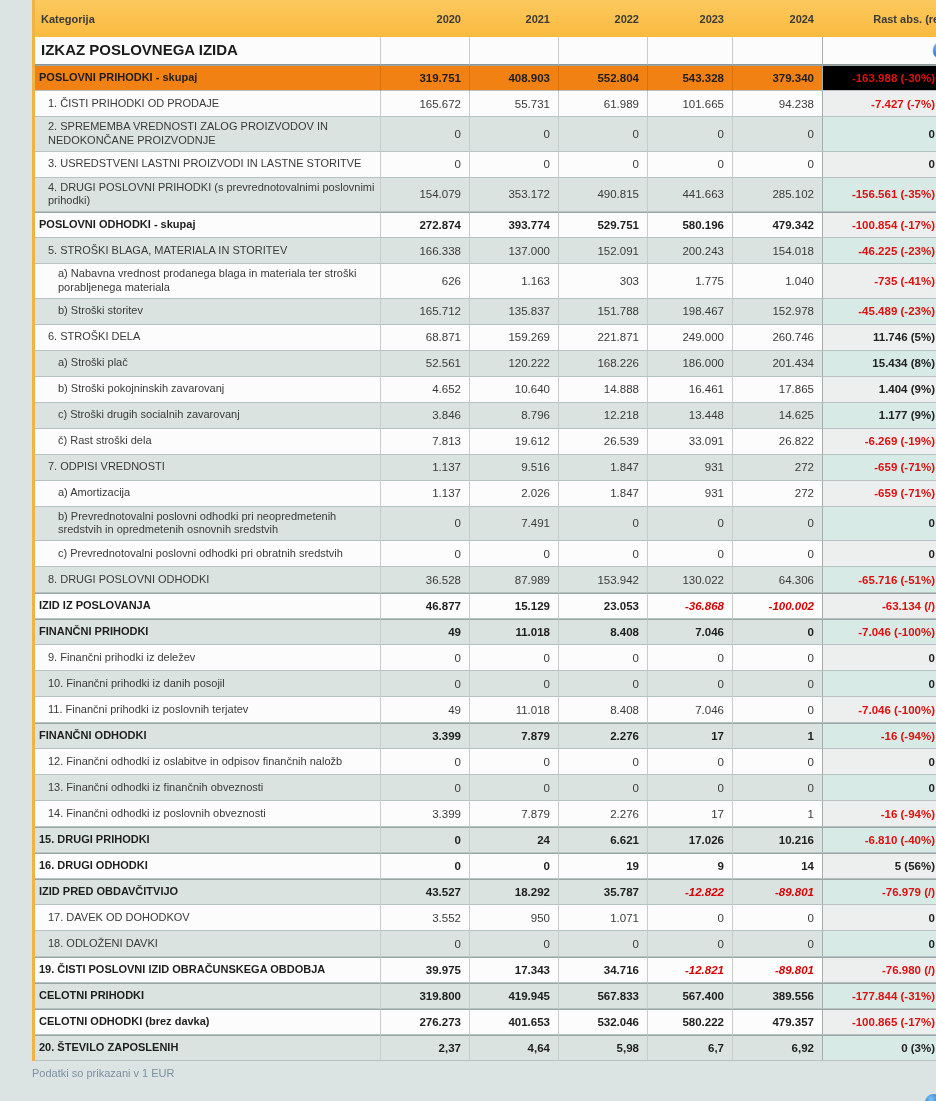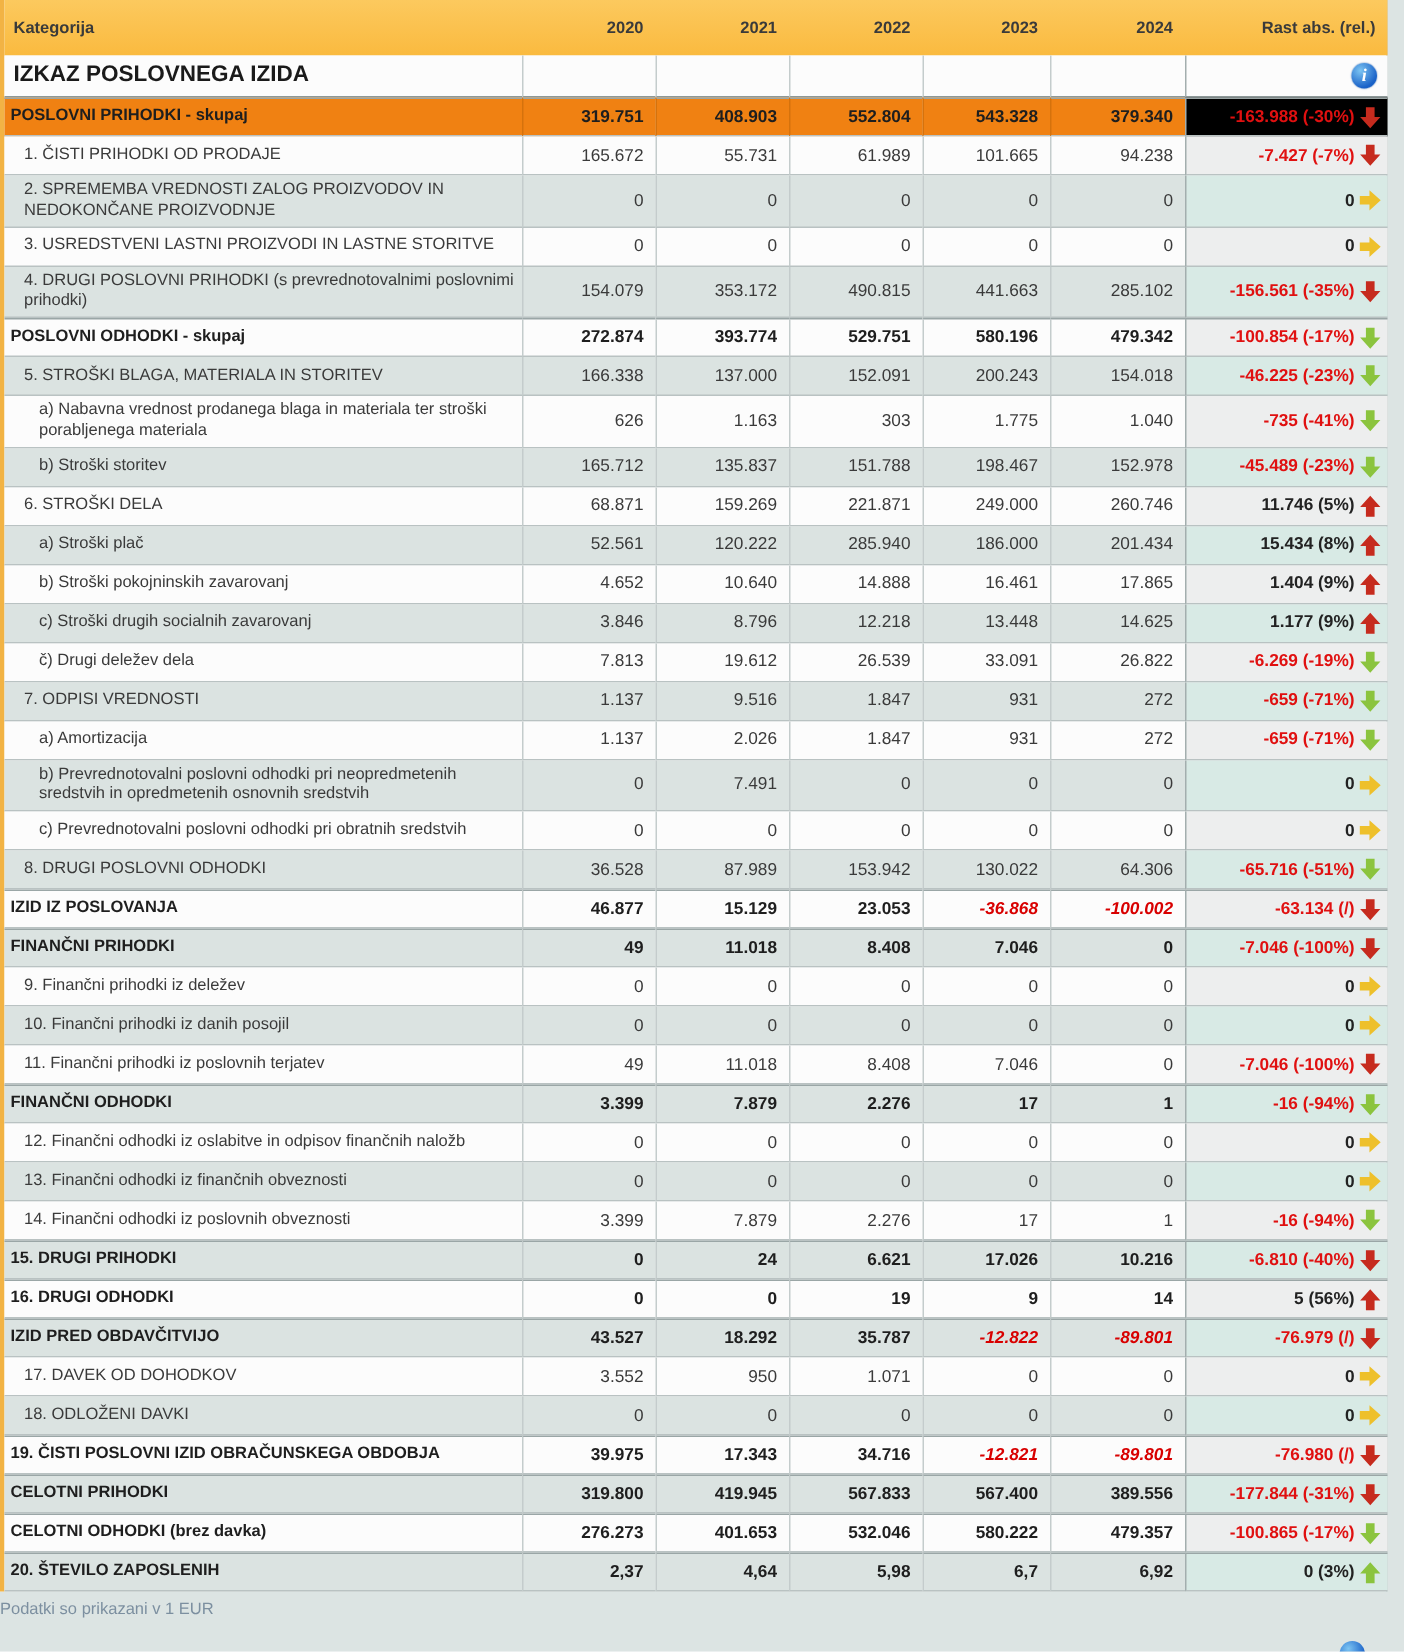--- a/index.html
+++ b/index.html
@@ -2,21 +2,21 @@
 <html><head>
 <meta charset="utf-8">
 <style>
   * { box-sizing: border-box; margin: 0; padding: 0; }
   html,body { width:936px; height:1101px; overflow:hidden; }
   body {
     font-family: "Liberation Sans", sans-serif;
     background:#DCE4E3;
     position:relative;
   }
-  .page { position:relative; width:848px; height:1101px; }
+  .page { position:relative; width:848px; height:1101px;margin-left:32px; }
   .fin-table {
     width:925px;
     border-left:3px solid #F2B344;
     border-right:1px solid #AEB8B8;
     background:#FCFCFC;
   }
   .grid-row {
     display:grid;
     grid-template-columns: 345px 89px 89px 89px 85px 90px 135px;
     width:922px;
@@ -259,21 +259,21 @@
             <span class="growth-black">11.746 (5%)</span>
             <svg width="15" height="15" viewBox="0 0 14 14" class="arrow">
               <polygon points="4.3,0.5 9.7,0.5 9.7,6.5 13.3,6.5 7,13.5 0.7,6.5 4.3,6.5" fill="#C62B1E" transform="rotate(180 7 7)"></polygon>
             </svg>
           </div>
         </div>
         <div class="grid-row shade-gray">
           <div class="cell label ind-2">a) Stroški plač</div>
           <div class="cell val">52.561</div>
           <div class="cell val">120.222</div>
-          <div class="cell val">285.940</div>
+          <div class="cell val">168.226</div>
           <div class="cell val">186.000</div>
           <div class="cell val">201.434</div>
           <div class="cell growth teal">
             <span class="growth-black">15.434 (8%)</span>
             <svg width="15" height="15" viewBox="0 0 14 14" class="arrow">
               <polygon points="4.3,0.5 9.7,0.5 9.7,6.5 13.3,6.5 7,13.5 0.7,6.5 4.3,6.5" fill="#C62B1E" transform="rotate(180 7 7)"></polygon>
             </svg>
           </div>
         </div>
         <div class="grid-row shade-white">
@@ -298,21 +298,21 @@
           <div class="cell val">13.448</div>
           <div class="cell val">14.625</div>
           <div class="cell growth teal">
             <span class="growth-black">1.177 (9%)</span>
             <svg width="15" height="15" viewBox="0 0 14 14" class="arrow">
               <polygon points="4.3,0.5 9.7,0.5 9.7,6.5 13.3,6.5 7,13.5 0.7,6.5 4.3,6.5" fill="#C62B1E" transform="rotate(180 7 7)"></polygon>
             </svg>
           </div>
         </div>
         <div class="grid-row shade-white">
-          <div class="cell label ind-2">č) Drugi deležev dela</div>
+          <div class="cell label ind-2">č) Rast stroški dela</div>
           <div class="cell val">7.813</div>
           <div class="cell val">19.612</div>
           <div class="cell val">26.539</div>
           <div class="cell val">33.091</div>
           <div class="cell val">26.822</div>
           <div class="cell growth light">
             <span class="growth-red">-6.269 (-19%)</span>
             <svg width="15" height="15" viewBox="0 0 14 14" class="arrow">
               <polygon points="4.3,0.5 9.7,0.5 9.7,6.5 13.3,6.5 7,13.5 0.7,6.5 4.3,6.5" fill="#8BC43E"></polygon>
             </svg>

